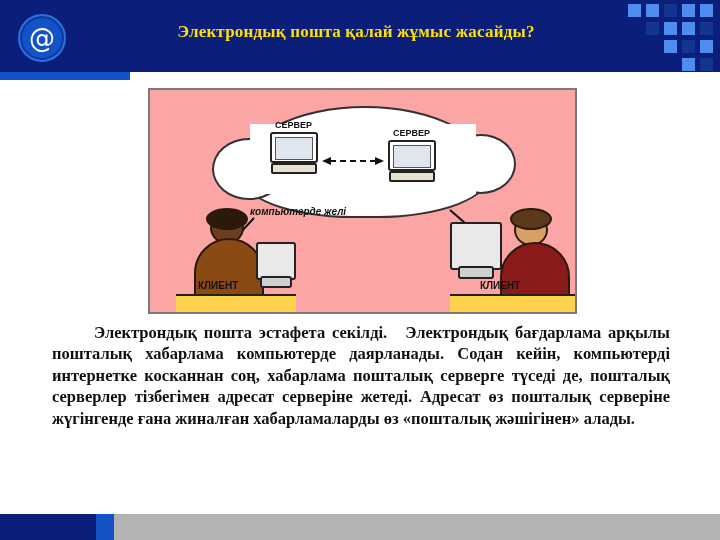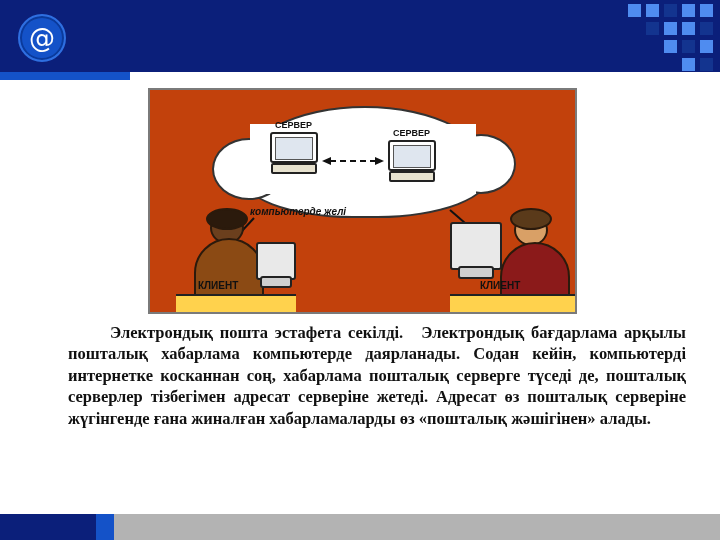--- a/index.html
+++ b/index.html
@@ -69,21 +69,21 @@
     left: 0; top: 72px;
     width: 130px; height: 8px;
     background: #1452c8;
   }
 
   
   .figure {
     position: absolute;
     left: 148px; top: 88px;
     width: 425px; height: 222px;
-    background: #c2410c;
+    background: #fca5a5;
     border: 2px solid #7a7a7a;
     overflow: hidden;
   }
   .cloud {
     position: absolute;
     left: 88px; top: 16px;
     width: 250px; height: 108px;
     background: #ffffff;
     border: 2px solid #333;
     border-radius: 50% 50% 45% 45% / 60% 60% 40% 40%;
@@ -201,21 +201,21 @@
   .monitor-side {
     position: absolute;
     background: #e9e9e9;
     border: 2px solid #222;
     border-radius: 3px;
   }
 
   
   .body-text {
     position: absolute;
-    left: 68px; top: 322px;
+    left: 52px; top: 322px;
     width: 618px;
     font-size: 16.5px;
     font-weight: bold;
     color: #111111;
     line-height: 1.30;
     font-family: "Liberation Serif", serif;
     text-align: justify;
   }
   .body-text .indent { display: inline-block; width: 42px; }
   .gap { display: inline-block; width: 18px; }
@@ -241,20 +241,21 @@
   }
 </style>
 </head>
 <body>
 
 <div class="header">
   <div class="header-inner">
 
     <div class="logo-badge">@</div>
 
+    <div class="title-bar">Электрондық пошта қалай жұмыс жасайды?</div>
 
     <div class="sq light" style="left:628px; top:4px;  width:13px; height:13px;"></div>
     <div class="sq light" style="left:646px; top:4px;  width:13px; height:13px;"></div>
     <div class="sq dark" style="left:664px; top:4px;  width:13px; height:13px;"></div>
     <div class="sq light" style="left:682px; top:4px;  width:13px; height:13px;"></div>
     <div class="sq light" style="left:700px; top:4px;  width:13px; height:13px;"></div>
 
     <div class="sq dark" style="left:646px; top:22px; width:13px; height:13px;"></div>
     <div class="sq light" style="left:664px; top:22px; width:13px; height:13px;"></div>
     <div class="sq light" style="left:682px; top:22px; width:13px; height:13px;"></div>

